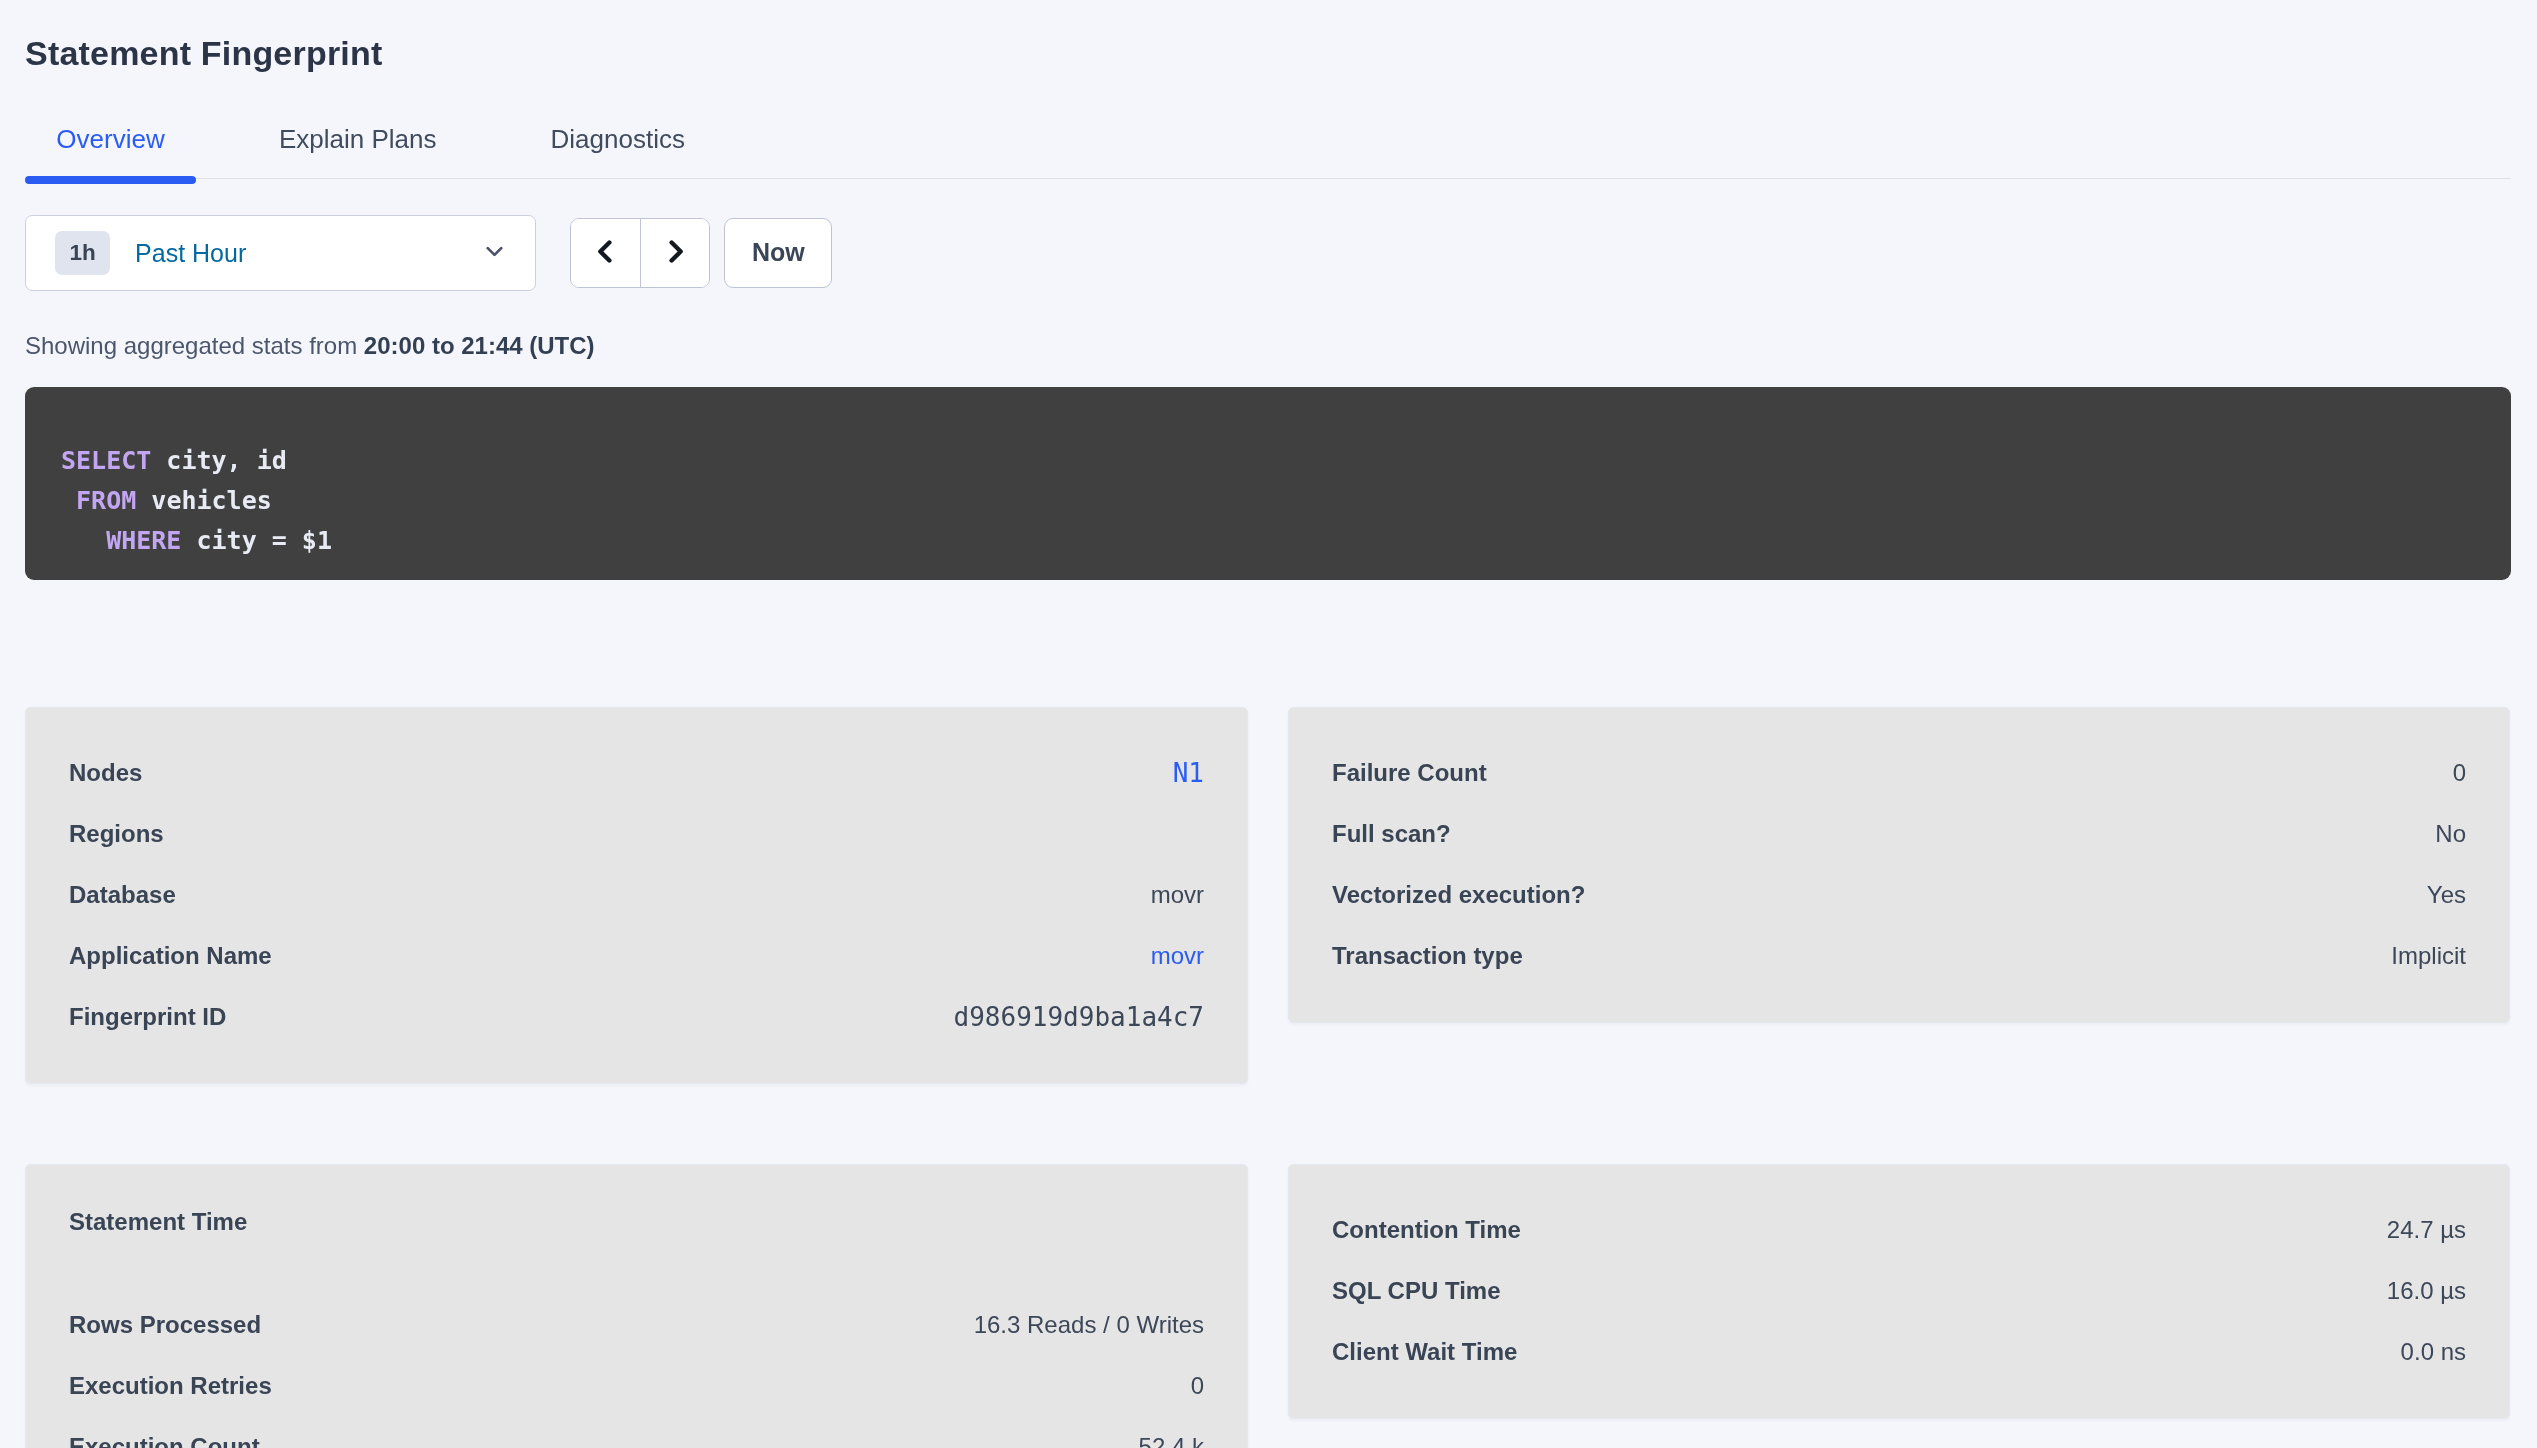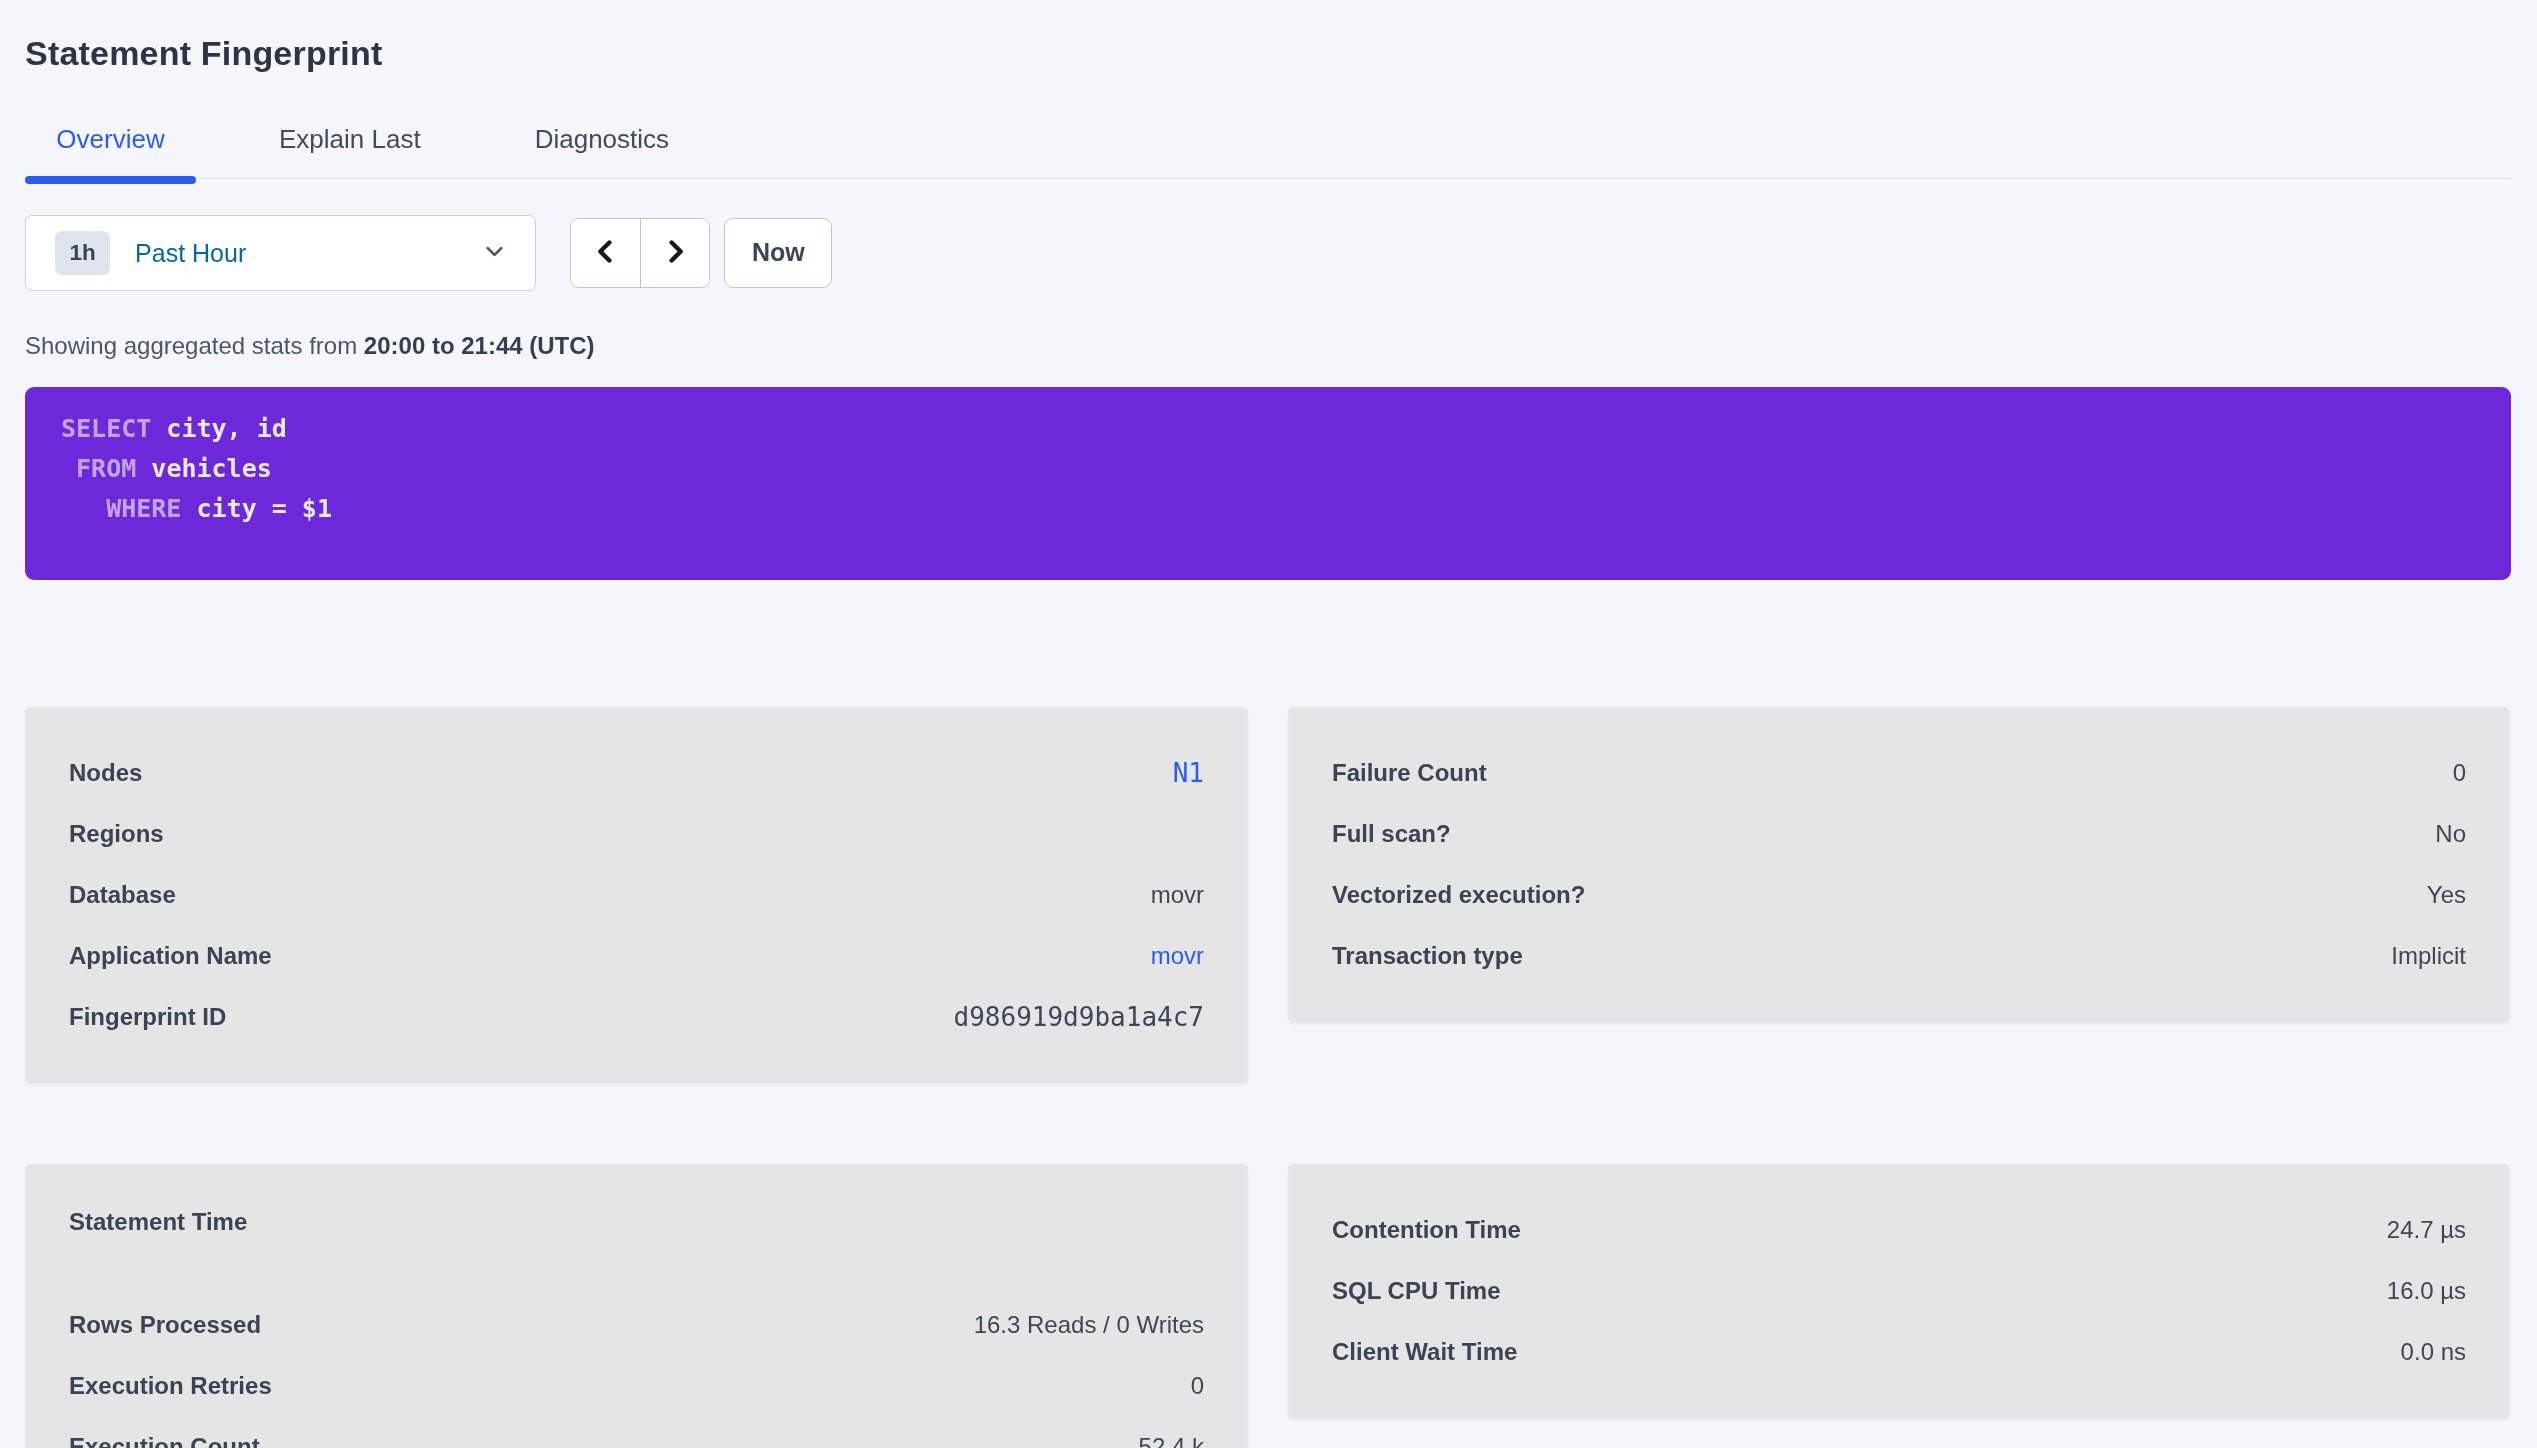--- a/index.html
+++ b/index.html
@@ -72,21 +72,21 @@
     cursor: pointer;
   }
 
   
   .summary { margin-top: 41px; font-size: 24px; color: #4b566c; }
   .summary .strong { font-weight: 700; color: #333f53; }
 
   
   .code {
     margin-top: 27px; height: 193px; border-radius: 9px;
-    background: #6d28d9; padding: 22px 36px;
+    background: #404040; padding: 54px 36px;
     font-family: "DejaVu Sans Mono", monospace;
     font-size: 25px; line-height: 40px; font-weight: 600;
     color: #e8ebf4;
   }
   .code-line { white-space: pre; }
   .code .kw { color: #c3a6f2; }
 
   
   .cards {
     margin-top: 94px;
@@ -116,21 +116,21 @@
 </style>
 </head>
 <body>
 
 <div class="content">
 
   <h1 class="page-title">Statement Fingerprint</h1>
 
   <div class="tabbar">
     <div class="tab active">Overview</div>
-    <div class="tab">Explain Last</div>
+    <div class="tab">Explain Plans</div>
     <div class="tab">Diagnostics</div>
   </div>
 
   <div class="controls">
     <div class="range-select">
       <span class="range-badge">1h</span>
       <span class="range-label">Past Hour</span>
       <span class="chevron-down">
         <svg width="27" height="27" viewBox="0 0 24 24" fill="none" stroke="#49546a" stroke-width="2.4" stroke-linecap="round" stroke-linejoin="round">
             <path d="M6 9l6 6 6-6"></path>

